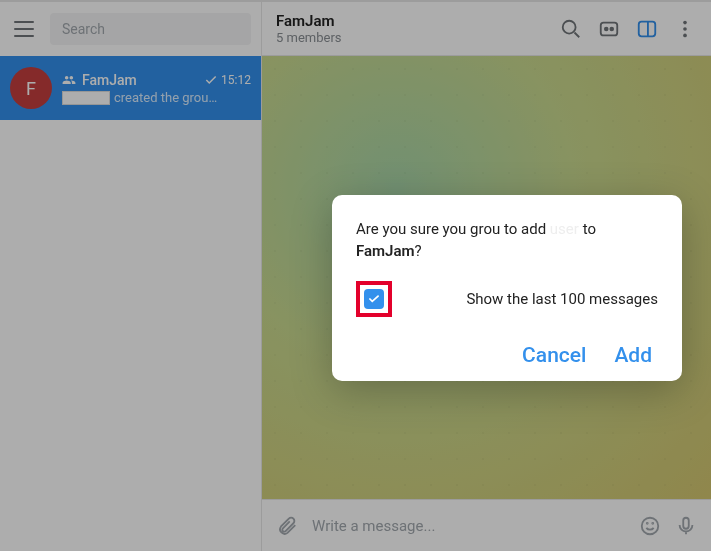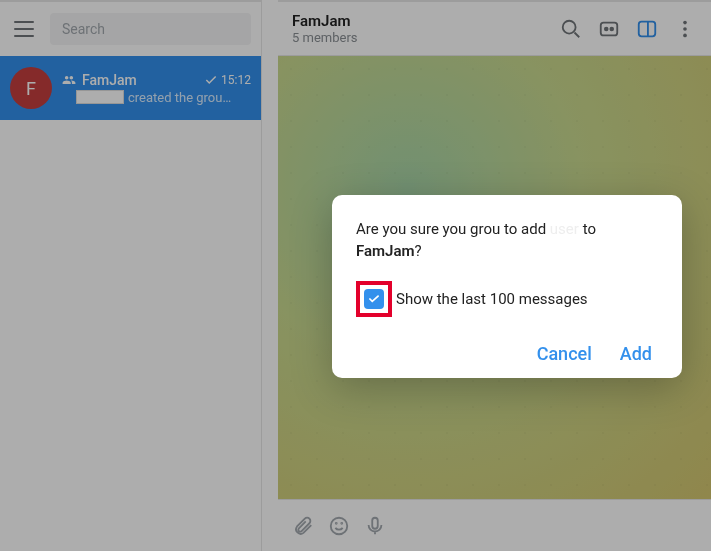--- a/index.html
+++ b/index.html
@@ -1,30 +1,30 @@
 <!DOCTYPE html>
 <html><head>
 <meta charset="utf-8">
 <style>
   * { box-sizing: border-box; margin: 0; padding: 0; font-family: -apple-system, BlinkMacSystemFont, "Segoe UI", Roboto, Arial, sans-serif; }
   body { width: 711px; height: 551px; overflow: hidden; position: relative; background: #fff; }
-  .app { display: flex; height: 551px; width: 711px; position: relative; gap: 16px; }
+  .app { display: flex; height: 551px; width: 711px; position: relative; }
   
   
   .sidebar { width: 262px; background: #fff; border-right: 1px solid #e6e6e6; display: flex; flex-direction: column; }
   .sidebar-header { display: flex; align-items: center; padding: 10px 10px; height: 56px; gap: 12px; border-top: 2px solid #e6e6e6;}
   .menu-icon { color: #707579; cursor: pointer; display:flex; align-items:center; justify-content:center; width:28px;}
   .search-box { flex: 1; background: #f4f4f5; border-radius: 4px; padding: 8px 12px; color: #a2a8ae; font-size: 14px; }
   .chat-item { display: flex; align-items: center; padding: 8px 10px; background: #3390ec; color: #fff; height: 64px; }
   .avatar { width: 42px; height: 42px; border-radius: 50%; background: #c53f3f; color: #fff; display: flex; align-items: center; justify-content: center; font-size: 18px; margin-right: 10px; flex-shrink:0;}
   .chat-meta { flex: 1; min-width: 0; }
   .chat-row1 { display: flex; align-items: center; justify-content: space-between; }
   .chat-name { font-weight: 500; font-size: 14px; display:flex; align-items:center; gap:6px;}
   .chat-time { font-size: 12px; display:flex; align-items:center; gap:3px;justify-content:space-between;}
-  .chat-snippet { font-size: 13px; color: #d9ecff; white-space: nowrap; overflow: hidden; text-overflow: ellipsis; margin-top:2px; display:flex; align-items:flex-start; gap:4px;margin-left:14px;}
+  .chat-snippet { font-size: 13px; color: #d9ecff; white-space: nowrap; overflow: hidden; text-overflow: ellipsis; margin-top:2px; display:flex; align-items:flex-end; gap:4px;}
   .redact { display:inline-block; width:48px; height:14px; background:#fff; border:1px solid #ddd;}
 
   
   .main { flex: 1; display: flex; flex-direction: column; position: relative; }
   .chat-header { height: 56px; background: #fff; border-bottom: 1px solid #e6e6e6; border-top: 2px solid #e6e6e6; display: flex; align-items: center; padding: 0 14px; }
   .chat-title-block { flex: 1; }
   .chat-title { font-weight: 600; font-size: 15px; color: #222; }
   .chat-sub { font-size: 13px; color: #8a8f94; }
   .header-icons { display: flex; align-items: center; gap: 14px; color: #707579; }
   .hicon { width: 24px; height: 24px; display:flex; align-items:center; justify-content:center; cursor:pointer;}
@@ -36,27 +36,27 @@
   .input-bar { height: 52px; background: #fff; border-top: 1px solid #e6e6e6; display: flex; align-items: center; padding: 0 14px; gap: 14px; }
   .input-bar .placeholder { flex: 1; color: #a2a8ae; font-size: 15px; }
   .ibicon { color: #a2a8ae; display:flex;}
   
   
   .overlay { position: absolute; inset: 0; background: rgba(0,0,0,0.32); display: flex; align-items: center; justify-content: center; }
   .dialog { position:absolute; left: 332px; top: 195px; width: 350px; background: #fff; border-radius: 10px; padding: 24px 24px 14px 24px; box-shadow: 0 10px 40px rgba(0,0,0,0.25); }
   .dialog-text { font-size: 15px; color: #222; line-height: 1.45; }
   .dialog-text .ghost { color: #eee; }
   .dialog-text b { font-weight: 600; }
-  .check-row { display: flex; align-items: center; margin-top: 18px; gap: 0px; }
+  .check-row { display: flex; align-items: center; margin-top: 18px; gap: 0px; justify-content: space-between; }
   .check-highlight { border: 4px solid #e3002b; padding: 4px; display:flex;}
   .chk { width: 20px; height: 20px; background: #3390ec; border-radius: 4px; display: flex; align-items: center; justify-content: center; }
   .chk svg { stroke: #fff; }
   .check-label { font-size: 15px; color: #222; margin-left: 4px;}
   .dialog-actions { display: flex; justify-content: flex-end; gap: 28px; margin-top: 26px; padding-right: 6px;}
-  .daction { color: #3390ec; font-weight: 500; font-size: 18px; cursor: pointer; }
+  .daction { color: #3390ec; font-weight: 500; font-size: 21px; cursor: pointer; }
 </style>
 </head>
 <body>
 
 <div class="app">
 
   <div class="sidebar">
     <div class="sidebar-header">
       <div class="menu-icon">
         <svg width="20" height="16" viewBox="0 0 20 16" fill="none">
@@ -125,20 +125,21 @@
         </div>
       </div>
     </div>
     <div class="chat-bg"></div>
     <div class="input-bar">
       <div class="ibicon">
         <svg width="22" height="22" viewBox="0 0 24 24" fill="none" stroke="#a2a8ae" stroke-width="2">
             <path d="M21 11l-8.5 8.5a5 5 0 01-7-7L14 4a3.5 3.5 0 015 5l-8.5 8.5a2 2 0 01-3-3L15 7"></path>
           </svg>
       </div>
+      <div class="placeholder">Write a message...</div>
       <div class="ibicon">
         <svg width="22" height="22" viewBox="0 0 24 24" fill="none" stroke="#a2a8ae" stroke-width="2">
             <circle cx="12" cy="12" r="9"></circle>
             <path d="M8 14s1.5 2 4 2 4-2 4-2"></path>
             <circle cx="9" cy="9" r="0.5" fill="#a2a8ae"></circle>
             <circle cx="15" cy="9" r="0.5" fill="#a2a8ae"></circle>
           </svg>
       </div>
       <div class="ibicon">
         <svg width="22" height="22" viewBox="0 0 24 24" fill="none" stroke="#a2a8ae" stroke-width="2">

